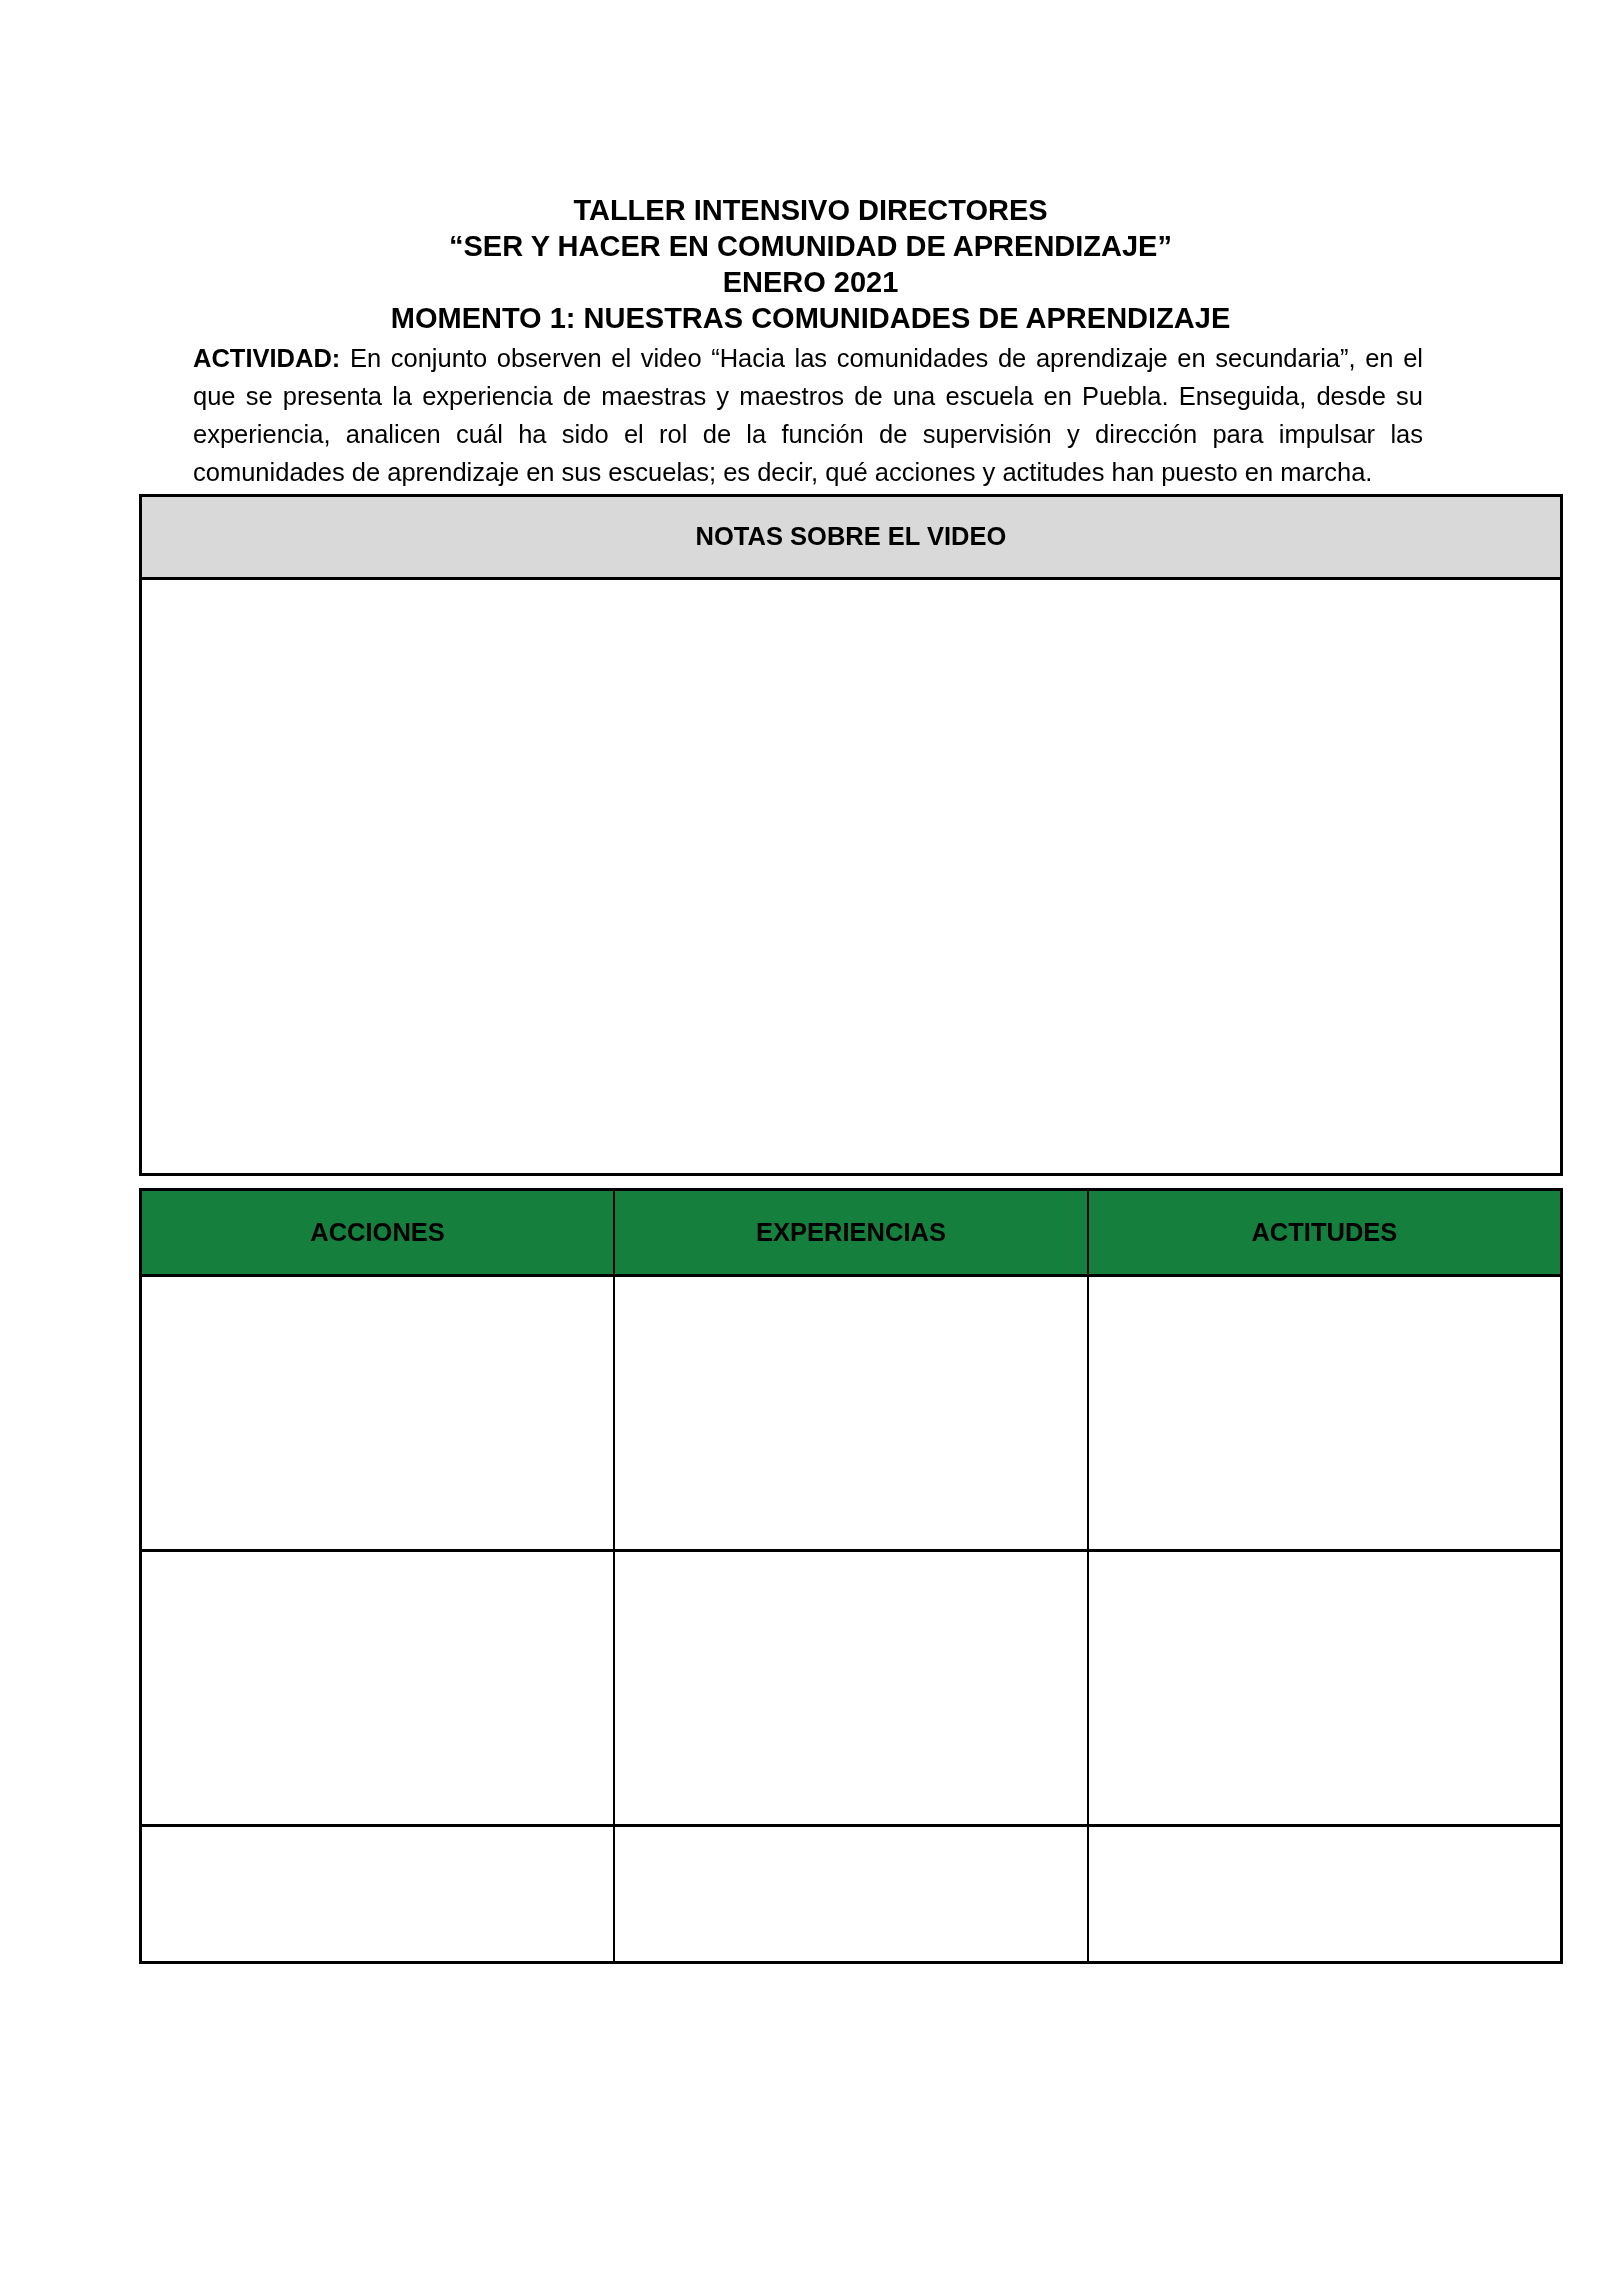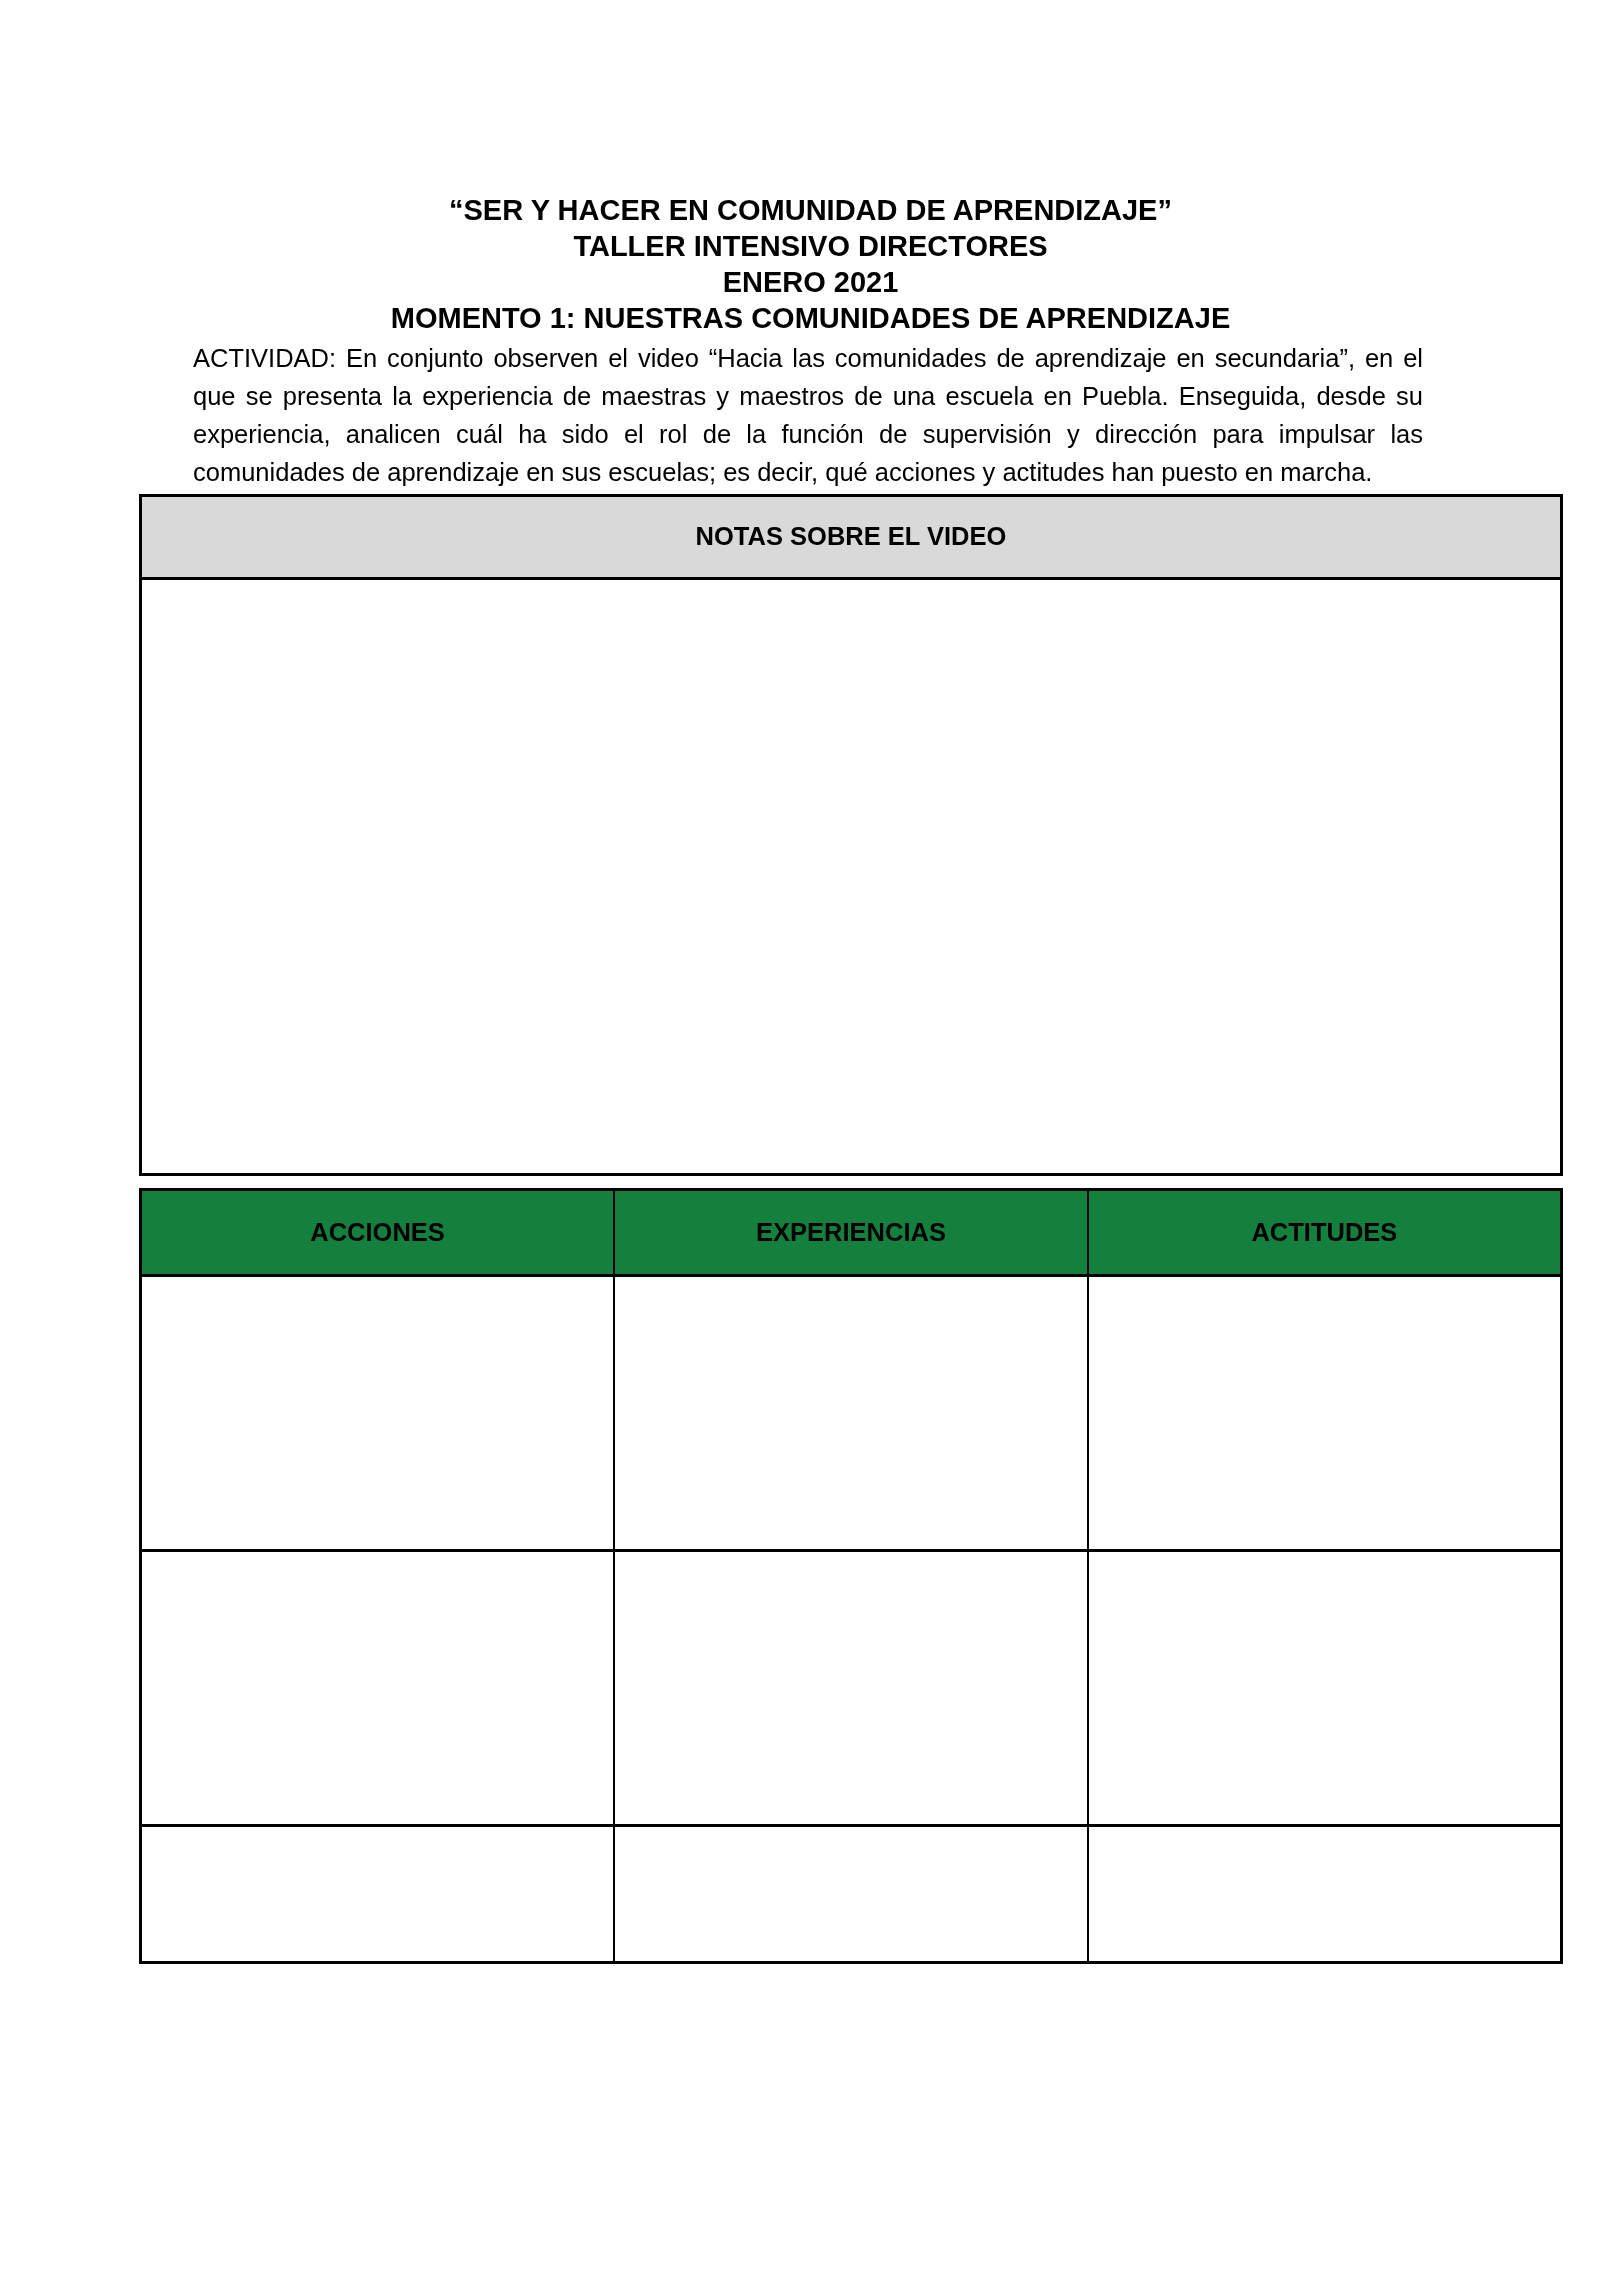--- a/index.html
+++ b/index.html
@@ -22,21 +22,21 @@
   }
   .title-line { display: block; }
   .para {
     font-size: 25.5px;
     line-height: 38px;
     text-align: justify;
     margin-left: 193px;
     margin-right: 198px;
   }
   .activity { margin-top: 2.9px; }
-  .b { font-weight: 400; }
+  .b { font-weight: 700; }
   table {
     border-collapse: collapse;
     table-layout: fixed;
     margin-left: 139px;
     width: 1424px;
     border: 3.9px solid #000000;
   }
   .notes-table { margin-top: 2.9px; }
   .notes-table th {
     height: 83px;
@@ -75,22 +75,22 @@
   }
   .schema-table tr.row-tall td { height: 275px; }
   .schema-table tr.row-short td { height: 137px; }
 </style>
 </head>
 <body>
 
 <div class="page">
 
   <div class="title-block">
+    <span class="title-line">TALLER INTENSIVO DIRECTORES</span>
     <span class="title-line">“SER Y HACER EN COMUNIDAD DE APRENDIZAJE”</span>
-    <span class="title-line">TALLER INTENSIVO DIRECTORES</span>
     <span class="title-line">ENERO 2021</span>
     <span class="title-line">MOMENTO 1: NUESTRAS COMUNIDADES DE APRENDIZAJE</span>
   </div>
 
   <p class="para activity"><span class="b">ACTIVIDAD:</span><span> En conjunto observen el video “Hacia las comunidades de aprendizaje en secundaria”, en el que se presenta la experiencia de maestras y maestros de una escuela en Puebla. Enseguida, desde su experiencia, analicen cuál ha sido el rol de la función de supervisión y dirección para impulsar las comunidades de aprendizaje en sus escuelas; es decir, qué acciones y actitudes han puesto en marcha.</span></p>
 
   <table class="notes-table">
     <thead>
       <tr>
         <th>NOTAS SOBRE EL VIDEO</th>

